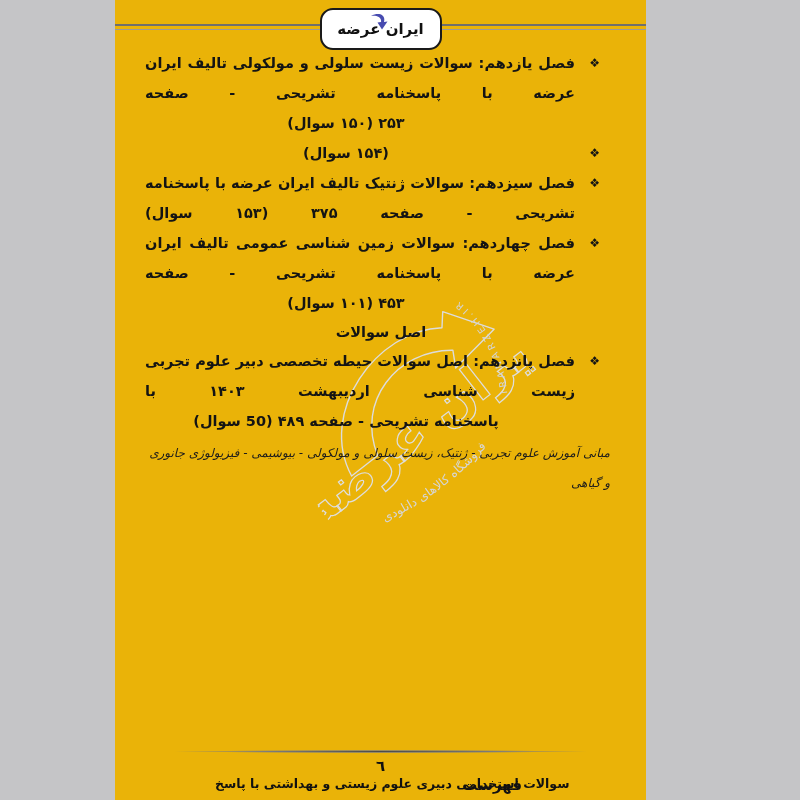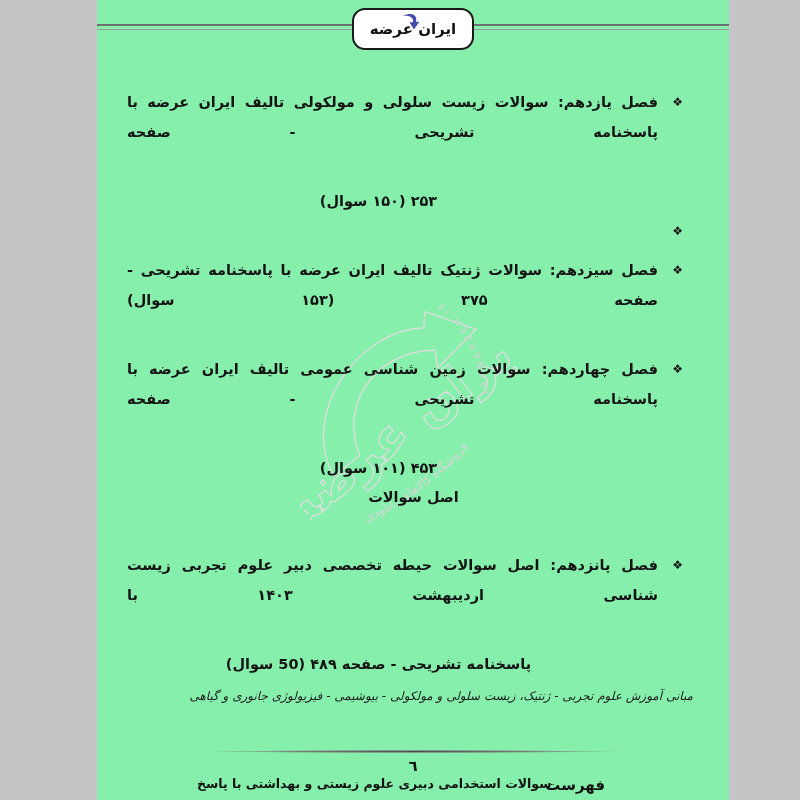--- a/index.html
+++ b/index.html
@@ -1,19 +1,19 @@
 <!DOCTYPE html>
 <html><head>
 <meta charset="utf-8">
 <style>
   html,body { margin:0; padding:0; }
   body { font-family:"DejaVu Sans", sans-serif; }
 
   .canvas { position:relative; width:800px; height:800px; background:#c5c5c7; overflow:hidden; }
-  .paper  { position:absolute; left:97px; top:0; width:632px; height:800px; background:#86efac; }
+  .paper  { position:absolute; left:115px; top:0; width:531px; height:800px; background:#eab308; }
 
   
   .header-rule { position:absolute; left:0; right:0; height:1.5px; background:#7e7e7e; z-index:1; }
   .header-rule.r1 { top:24px; background:#6f6f6f; }
   .header-rule.r2 { top:28.5px; background:#9a9a9a; }
   .logo-pill { position:absolute; left:50%; top:8px; transform:translateX(-50%);
                width:118px; height:38px; background:#fff; border:2.5px solid #1a1a1a;
                border-radius:13px; z-index:3; display:flex; align-items:center; justify-content:center; }
   .logo-text { direction:rtl; font-weight:bold; font-size:15px; color:#111; letter-spacing:.5px; }
   .logo-arrow { position:absolute; left:47px; top:3px; }
@@ -25,21 +25,21 @@
               fill:none; stroke:#dedede; stroke-width:1.4px; direction:rtl; }
   .wm-arrow { fill:none; stroke:#dcdcdc; stroke-width:1.6px; stroke-linejoin:round; }
   .wm-small { font-size:14px; fill:#d6d6d6; letter-spacing:2px; }
   .wm-dom   { font-size:11px; fill:#d4d4d4; letter-spacing:4px; }
 
   
   .content { position:absolute; top:48px; right:29px; left:30px; direction:rtl;
              color:#141414; font-size:14.5px; font-weight:bold; z-index:2; }
   .toc-item { position:relative; }
   .bullet-marker { position:absolute; right:17px; top:0; line-height:30px; font-size:12px; }
-  .line { line-height:30px;margin-top:39px; }
+  .line { line-height:30px; }
   .l-first { padding-right:42px; text-align:justify; text-align-last:justify; }
   .l-rest  { padding-right:70px; text-align:center; }
   .section-heading { line-height:28px; text-align:center; font-size:14.5px; }
   .note { line-height:30px; margin-top:2px; font-size:12px; font-weight:normal;
           text-align:right; padding-right:7px; color:#1c1c1c;font-style:italic; }
 
   
   .footer-line { position:absolute; top:750px; left:50%; transform:translateX(-50%);
                  width:412px; height:3px;
                  background:radial-gradient(ellipse 50% 50% at center, #4a4a4a 0%, #7c7c7c 55%, rgba(150,150,150,0) 100%); }
@@ -85,20 +85,21 @@
     <div class="content">
 
       <div class="toc-item">
         <span class="bullet-marker">❖</span>
         <div class="line l-first">فصل یازدهم: سوالات زیست سلولی و مولکولی تالیف ایران عرضه با پاسخنامه تشریحی - صفحه</div>
         <div class="line l-rest">۲۵۳ (۱۵۰ سوال)</div>
       </div>
 
       <div class="toc-item">
         <span class="bullet-marker">❖</span>
+        <div class="line l-rest">(۱۵۴ سوال)</div>
       </div>
 
       <div class="toc-item">
         <span class="bullet-marker">❖</span>
         <div class="line l-first">فصل سیزدهم: سوالات ژنتیک تالیف ایران عرضه با پاسخنامه تشریحی - صفحه ۳۷۵ (۱۵۳ سوال)</div>
       </div>
 
       <div class="toc-item">
         <span class="bullet-marker">❖</span>
         <div class="line l-first">فصل چهاردهم: سوالات زمین شناسی عمومی تالیف ایران عرضه با پاسخنامه تشریحی - صفحه</div>

